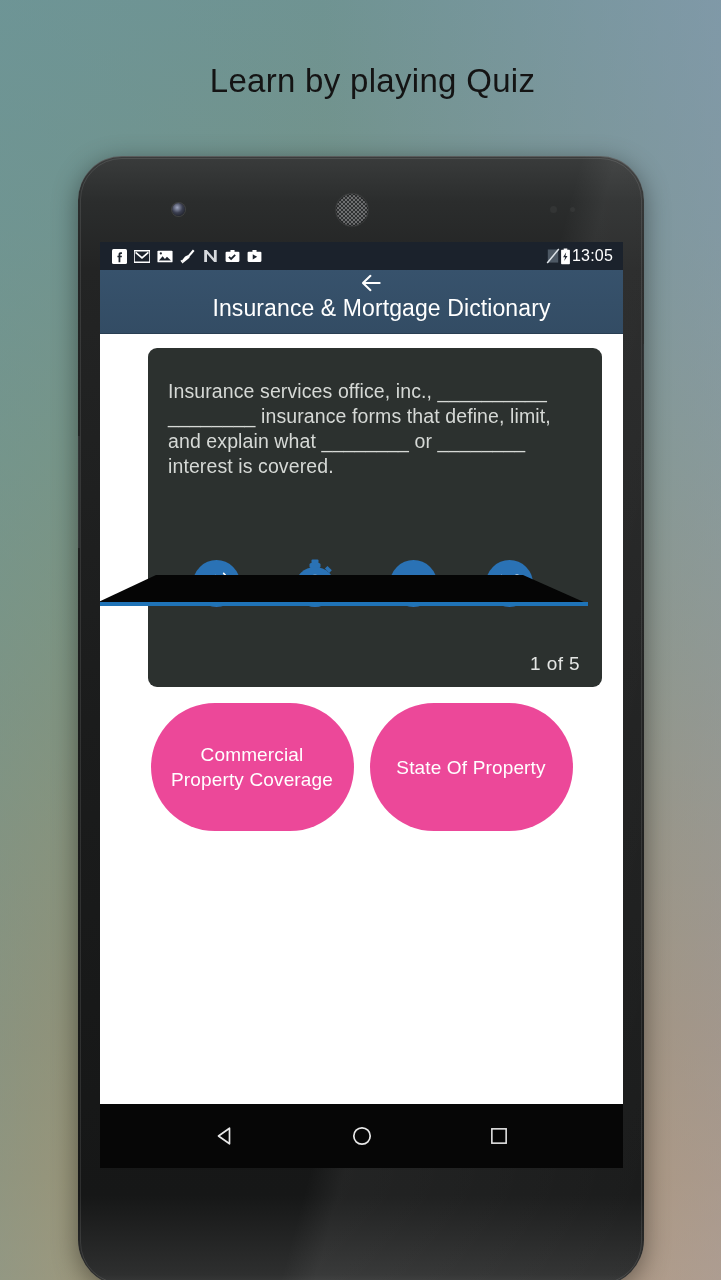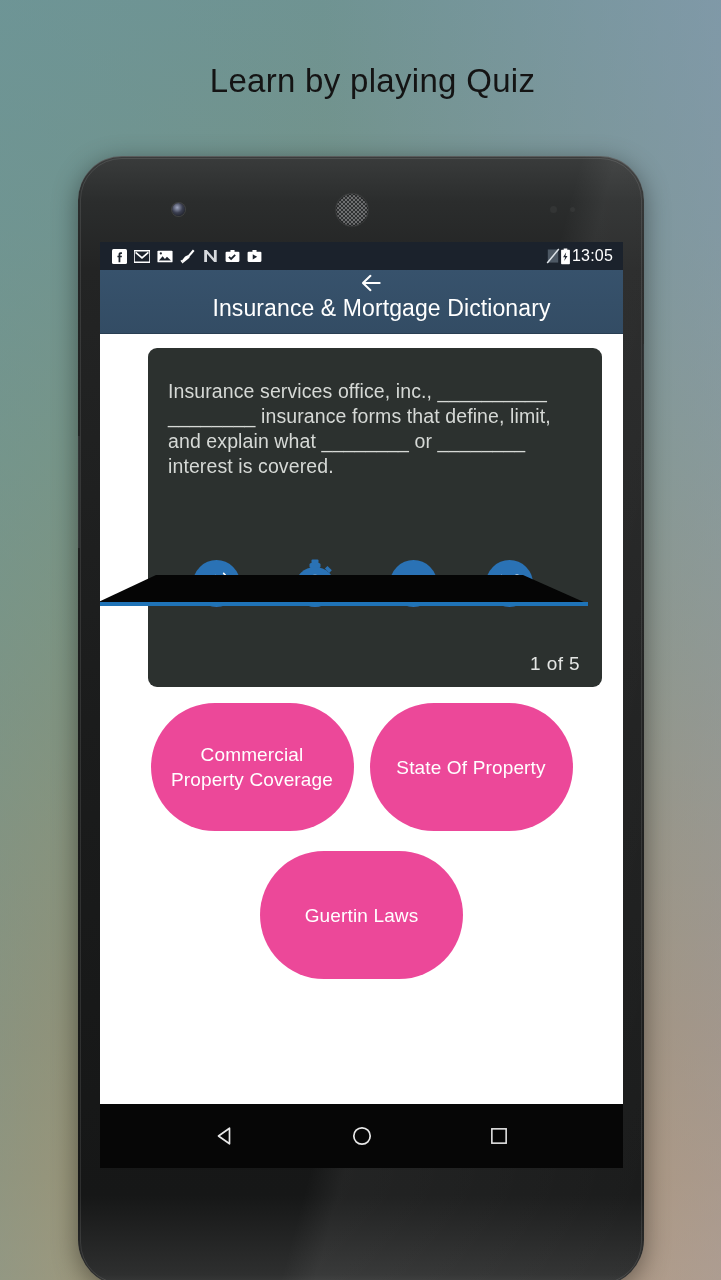--- a/index.html
+++ b/index.html
@@ -454,21 +454,20 @@
       </div>
 
       <svg class="shelf" viewBox="0 0 523 36" preserveAspectRatio="none">
         <path d="M18 31 L78 3 L445 3 L508 31 Z" fill="#050505"></path>
         <rect x="16" y="30" width="494" height="4" fill="#1f73b7"></rect>
       </svg>
 
       <div class="answers">
         <button class="answer">Commercial Property Coverage</button>
         <button class="answer">State Of Property</button>
-        <button class="answer">Guertin Laws</button>
       </div>
 
     </div>
 
     <div class="navbar">
       <div class="navbtn">
         <svg width="24" height="24" viewBox="0 0 24 24">
           <path d="M16.5 4.2L5.5 12l11 7.8z" fill="none" stroke="#e7e7e7" stroke-width="1.7" stroke-linejoin="round"></path>
         </svg>
       </div>

